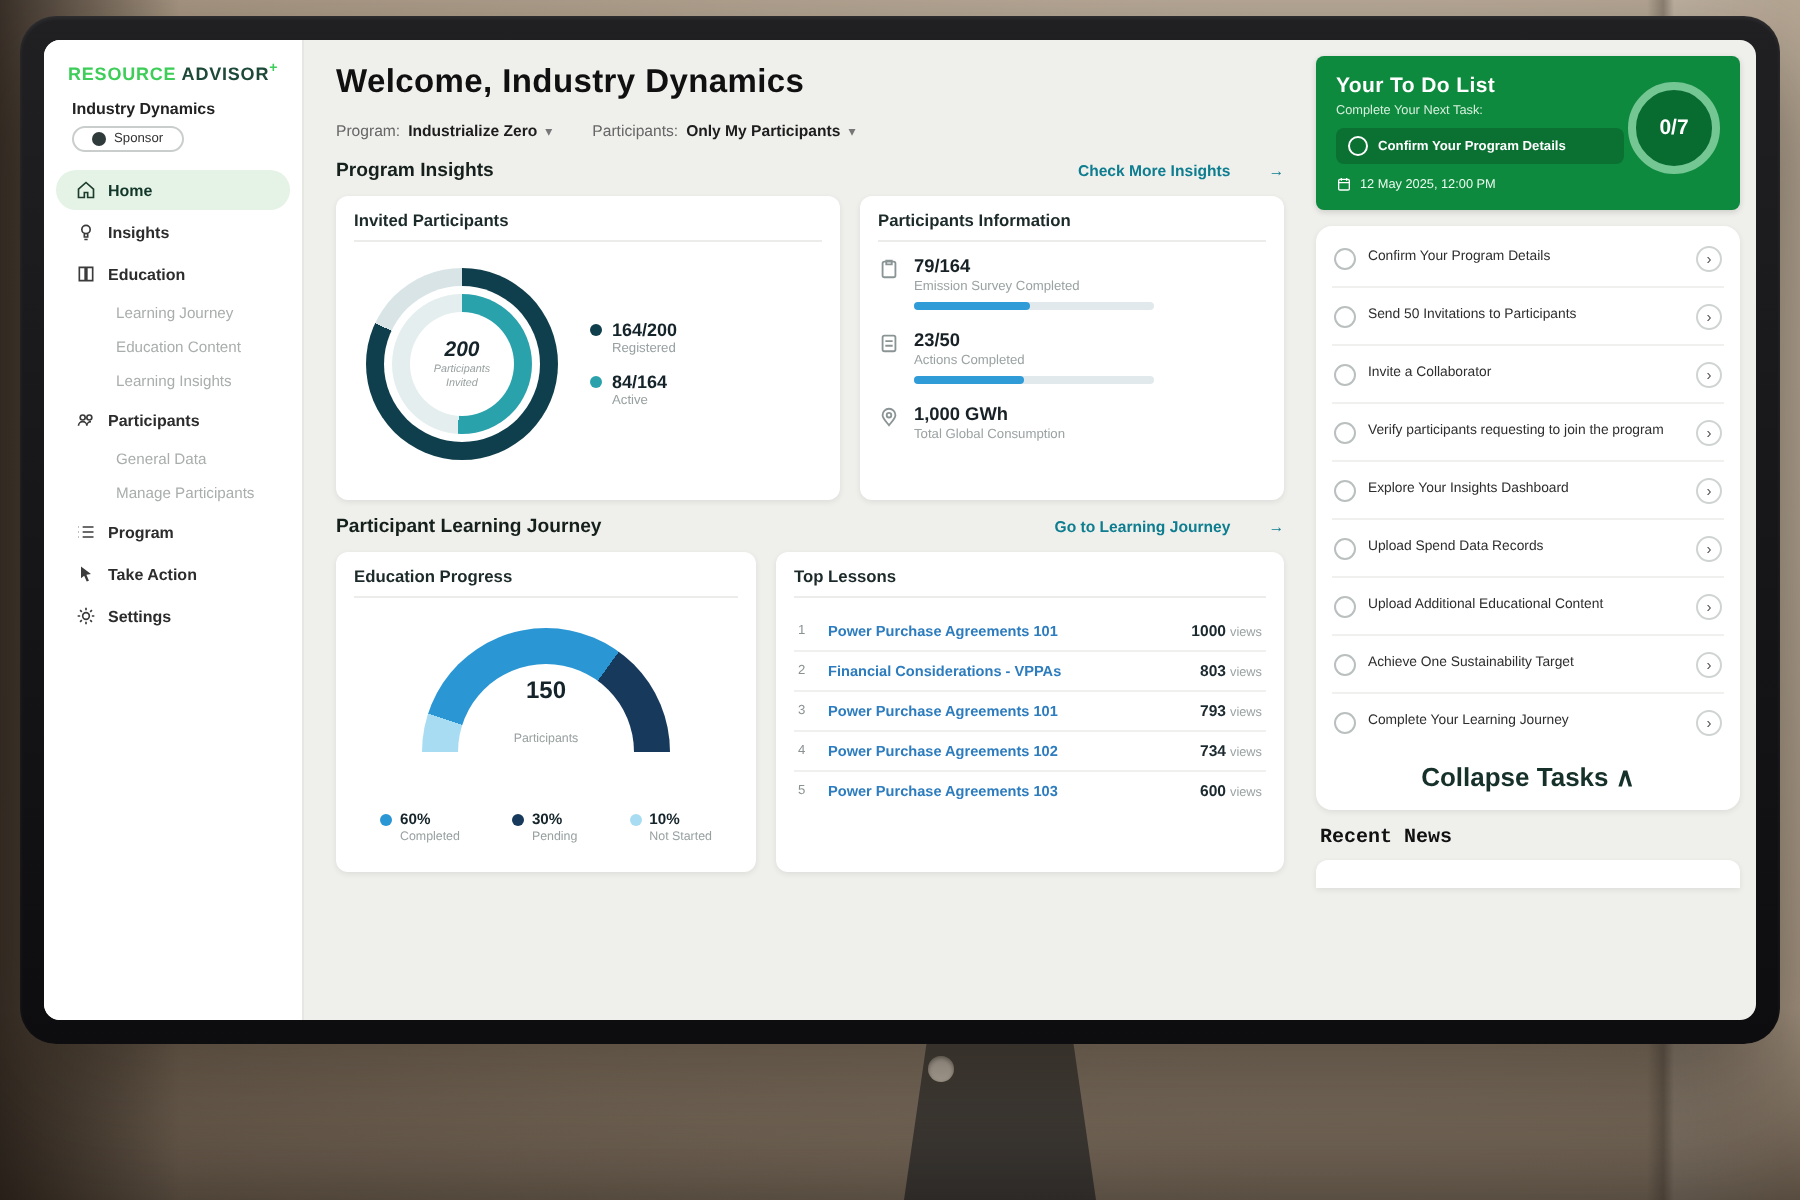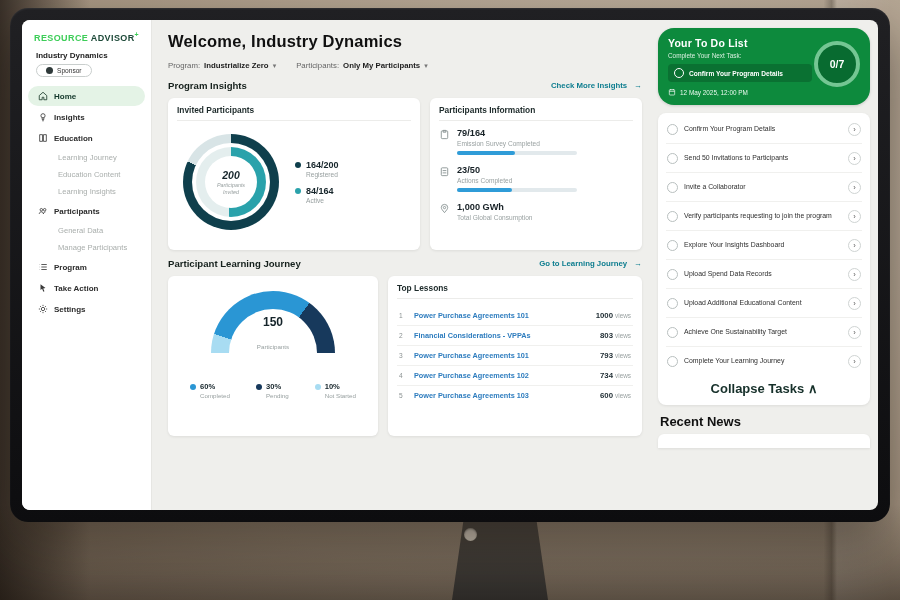--- a/index.html
+++ b/index.html
@@ -38,21 +38,21 @@
   .nav-sub{padding:4px 8px 4px 30px;font-size:7.6px;color:#a9aeac;margin:0 6px;cursor:pointer;}
   
   .main{flex:1;min-width:0;padding:10px 12px 0 16px;box-sizing:border-box;}
   .welcome{font-size:16.5px;font-weight:bold;color:#101010;margin:2px 0 10px;letter-spacing:.2px;}
   .filters{display:flex;gap:20px;align-items:center;font-size:7.8px;color:#666;margin-bottom:10px;}
   .filter{display:flex;align-items:center;gap:4px;cursor:pointer;}
   .filter b{color:#1d1d1d;font-size:7.8px;}
   .chev{color:#777;font-size:7px;}
   .section-head{display:flex;justify-content:space-between;align-items:center;margin:8px 0 7px;}
   .section-title{font-size:9.6px;font-weight:bold;color:#15201c;}
-  .section-link{font-size:7.8px;font-weight:bold;color:#0d7d8f;display:flex;gap:7px;align-items:center;cursor:pointer;}
+  .section-link{font-size:7.8px;font-weight:bold;color:#0d7d8f;display:flex;gap:19px;align-items:center;cursor:pointer;}
   .cards{display:flex;gap:10px;align-items:stretch;}
   .card{background:#fff;border-radius:6px;box-shadow:0 1px 3px rgba(0,0,0,.08);padding:7px 9px;box-sizing:border-box;}
   .card-title{font-size:8.4px;font-weight:bold;color:#1d2a2a;padding-bottom:5px;border-bottom:1px solid #ececea;margin-bottom:7px;}
   .card-invited{flex:0 0 252px;min-height:152px;}
   .card-info{flex:1;min-height:152px;}
   
   .invited-body{display:flex;align-items:center;gap:16px;padding:6px 0 2px 6px;}
   .donut{position:relative;width:96px;height:96px;font-style:italic;}
   .d1{position:absolute;inset:0;border-radius:50%;background:conic-gradient(#0f3f4c 0 82%, #d8e4e6 0);}
   .d2{position:absolute;inset:9px;border-radius:50%;background:#fff;}
@@ -89,39 +89,39 @@
   .gl .col .l{font-size:6.2px;color:#98a0a0;margin-top:1px;}
   
   .lesson{display:flex;align-items:center;gap:7px;padding:5px 2px;border-bottom:1px solid #f0f0ee;}
   .lesson:last-child{border-bottom:none;}
   .lesson-rank{width:8px;font-size:6.6px;color:#8b9292;flex:none;}
   .lesson-title{flex:1;font-size:7.3px;color:#2d7cbe;font-weight:bold;cursor:pointer;}
   .lesson-views{font-size:7.8px;font-weight:bold;color:#1c2a30;white-space:nowrap;}
   .views-suffix{font-size:6.4px;color:#9aa2a2;margin-left:2px;font-weight:normal;}
   
   .rightpanel{width:224px;flex:none;padding:8px 8px 0 4px;box-sizing:border-box;display:flex;flex-direction:column;}
-  .todo-card{background:#0d8a3d;border-radius:16px;padding:9px 10px;color:#fff;position:relative;box-shadow:0 1px 3px rgba(0,0,0,.15);}
+  .todo-card{background:#0d8a3d;border-radius:4px;padding:9px 10px;color:#fff;position:relative;box-shadow:0 1px 3px rgba(0,0,0,.15);}
   .todo-title{font-size:10.5px;font-weight:bold;letter-spacing:.2px;}
   .todo-sub{font-size:6.4px;margin-top:3px;color:#d8efdf;}
   .todo-chip{margin-top:5px;background:#0a7132;border-radius:4px;padding:4px 6px;display:flex;align-items:center;gap:5px;width:132px;}
   .chip-check{width:8px;height:8px;border:1px solid #fff;border-radius:50%;flex:none;cursor:pointer;}
   .chip-label{font-size:6.6px;font-weight:bold;}
   .todo-date{display:flex;gap:4px;margin-top:6px;font-size:6.4px;align-items:center;color:#eafaef;}
   .todo-date svg{width:8px;height:8px;}
   .todo-ring{position:absolute;right:10px;top:13px;width:46px;height:46px;border-radius:50%;
     border:4px solid #74c693;background:#086b30;display:flex;align-items:center;justify-content:center;
     font-weight:bold;font-size:10.5px;box-sizing:border-box;}
   .tasks-card{background:#fff;border-radius:8px;margin-top:8px;padding:2px 8px;box-shadow:0 1px 3px rgba(0,0,0,.08);}
   .task{display:flex;align-items:center;gap:6px;padding:7.5px 1px;border-bottom:1px solid #f0f0ee;}
   .task-check{width:9px;height:9px;border:1px solid #b9c0bf;border-radius:50%;flex:none;cursor:pointer;}
   .task-label{flex:1;font-size:6.9px;color:#2e2e2e;line-height:1.3;}
   .task-go{width:11px;height:11px;border:1px solid #cfd4d3;border-radius:50%;display:flex;align-items:center;
     justify-content:center;font-size:7.5px;color:#555;flex:none;cursor:pointer;}
   .collapse-row{text-align:center;padding:6px 0 7px;font-size:13px;font-weight:bold;color:#16302a;cursor:pointer;}
-  .news-title{font-size:13px;font-weight:bold;margin:9px 2px 5px;color:#111;}
+  .news-title{font-size:10px;font-weight:bold;margin:9px 2px 5px;color:#111;font-family:Liberation Mono, monospace;}
   .news-stub{background:#fff;border-radius:6px 6px 0 0;height:14px;box-shadow:0 1px 3px rgba(0,0,0,.08);}
 </style>
 </head>
 <body>
 
 <div class="photo"></div>
 
 <div class="stand-neck"></div>
 <div class="stand-hole"></div>
 
@@ -292,20 +292,21 @@
       <div class="section-title">Participant Learning Journey</div>
       <div class="section-link">
         <span>Go to Learning Journey</span>
         <span>→</span>
       </div>
     </div>
 
     <div class="cards">
 
       <div class="card card-edu">
+        <div class="card-title">Education Progress</div>
         <div class="gauge-wrap">
           <div class="gauge">
             <div class="g1"></div>
             <div class="g2"></div>
             <div class="gauge-num">150</div>
             <div class="gauge-sub">Participants</div>
           </div>
           <div class="gauge-legend">
             <div class="gl">
               <span class="ldot" style="background:#2a96d4"></span>

